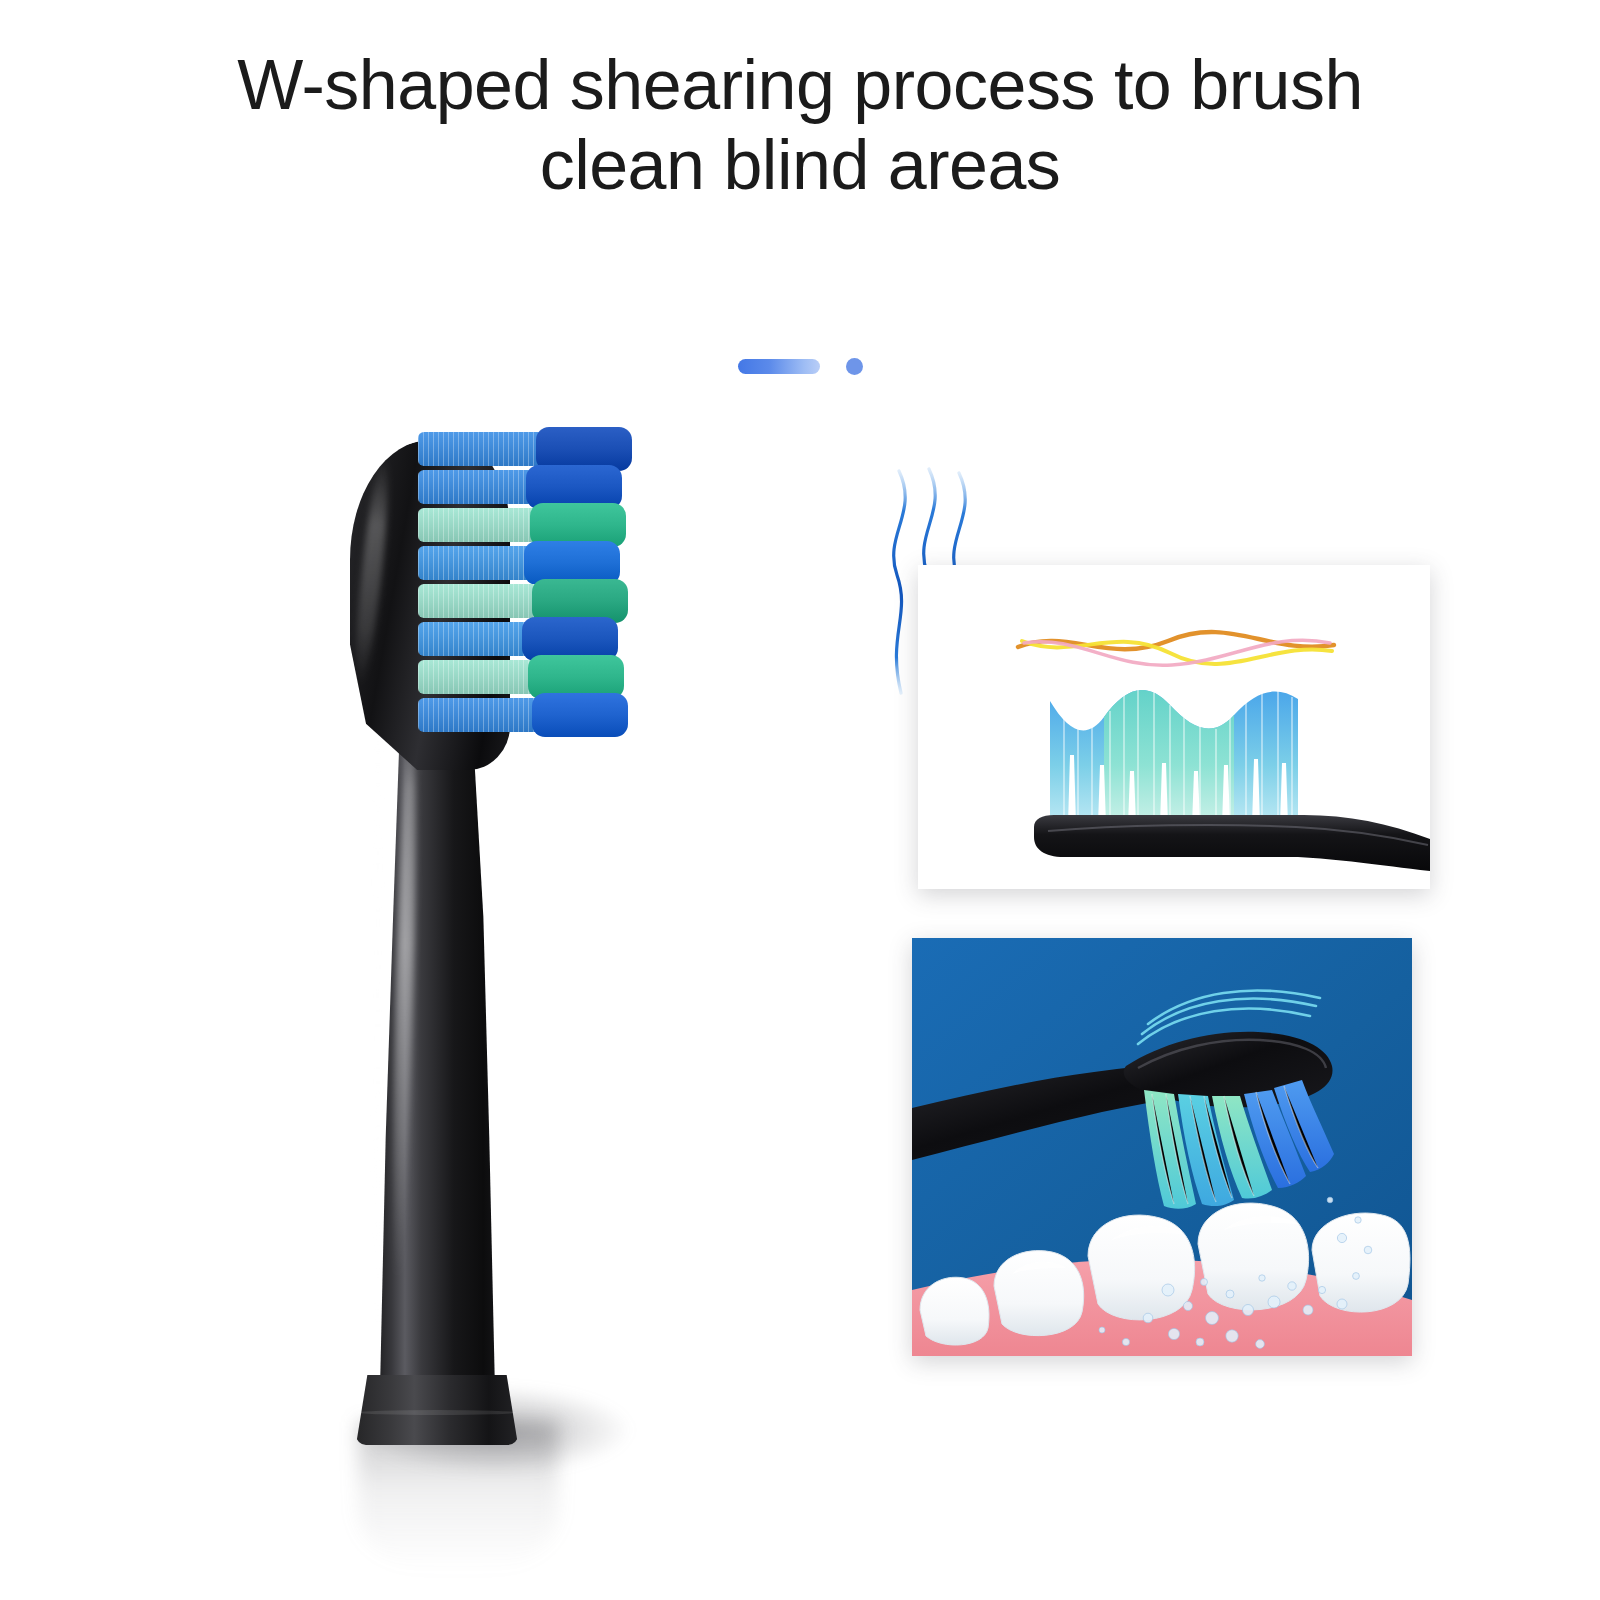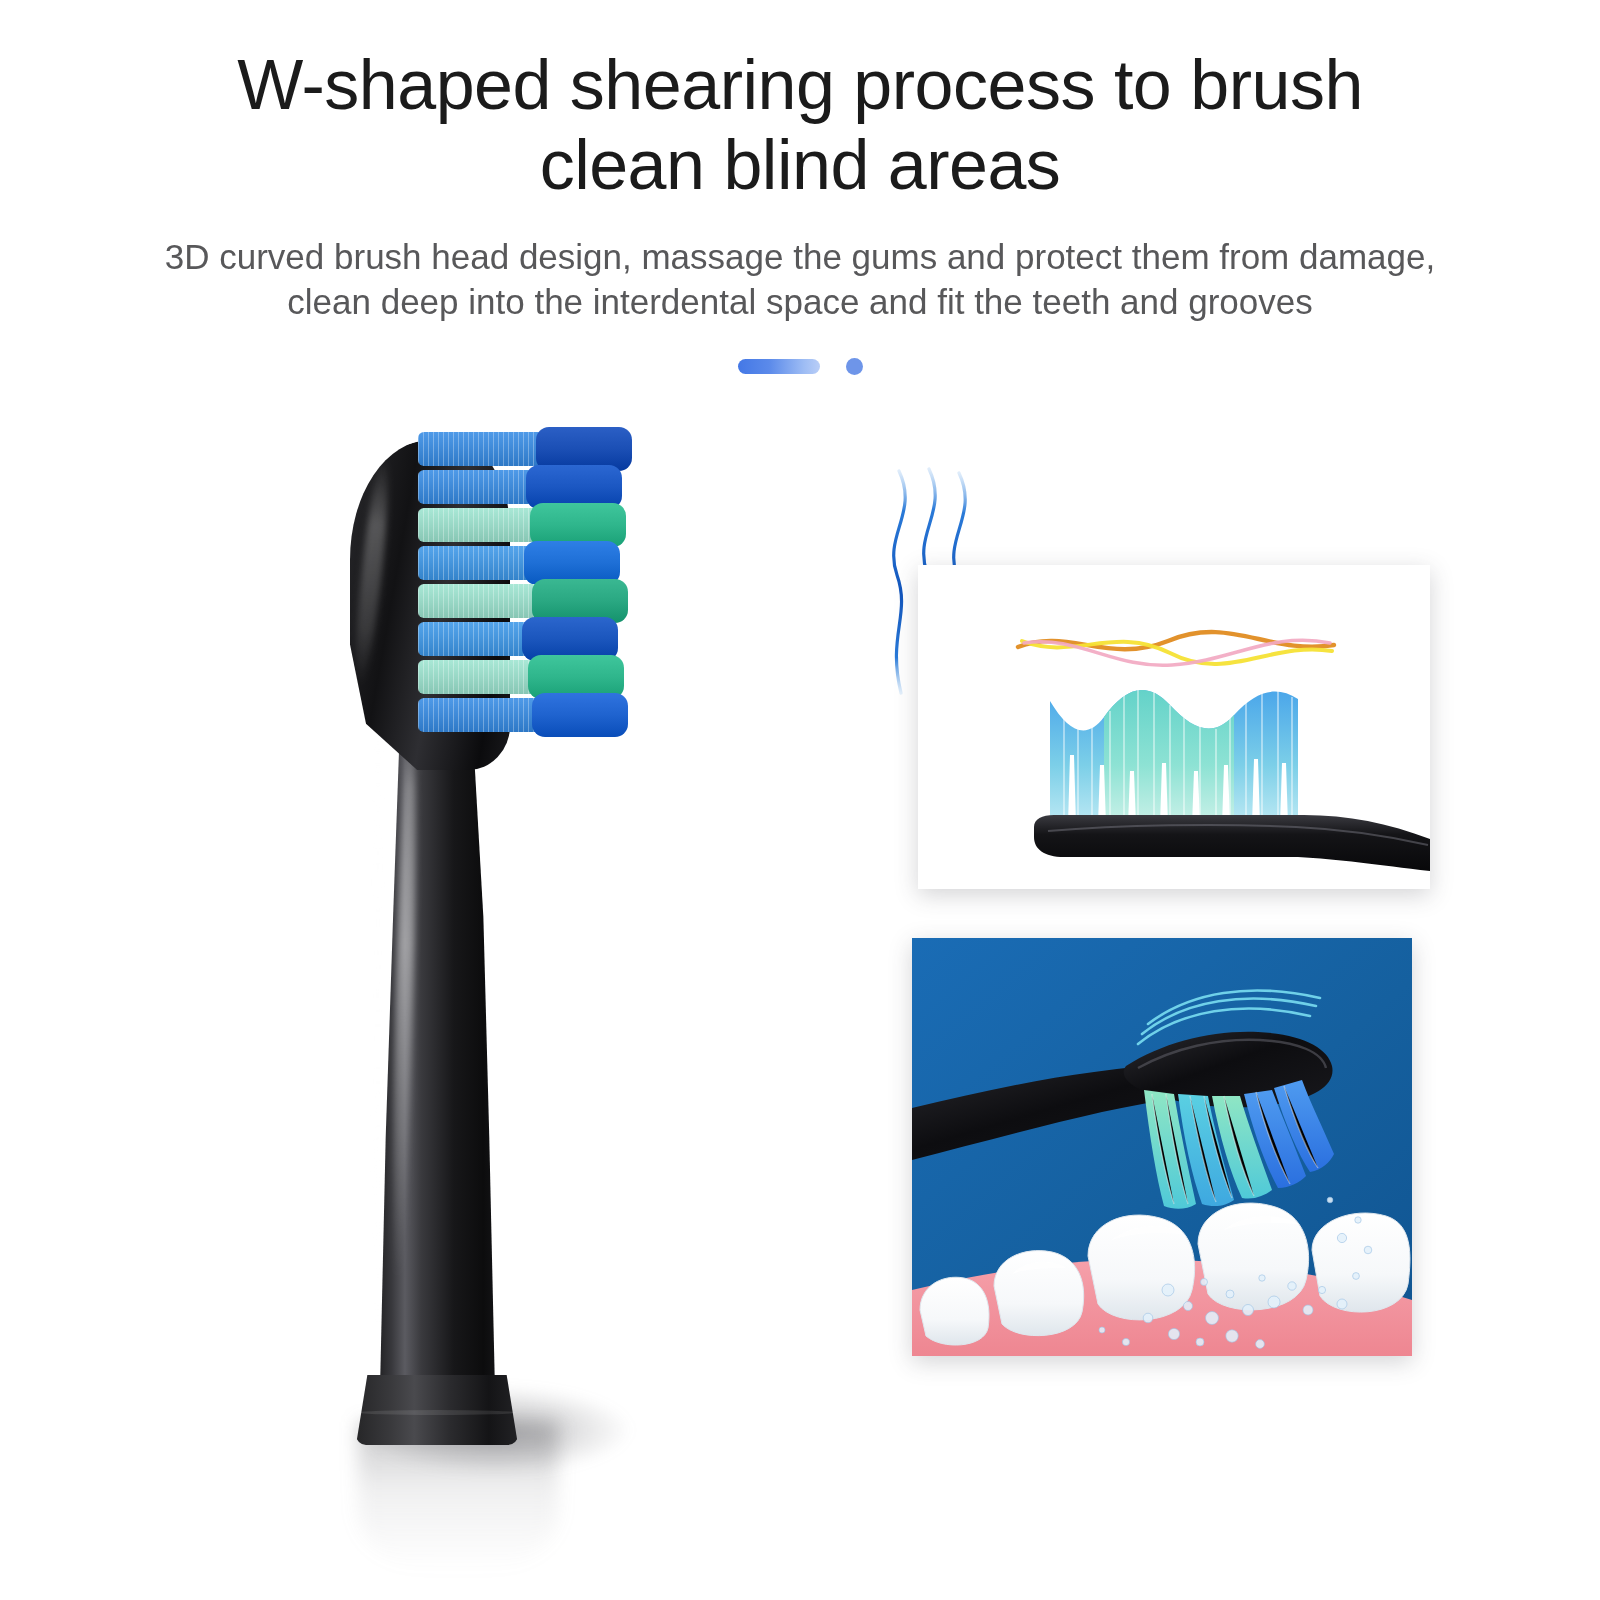--- a/index.html
+++ b/index.html
@@ -117,21 +117,20 @@
 
   .inset-svg { display:block; width:100%; height:100%; }
 </style>
 </head>
 <body>
 
 <div class="page">
 
   <div class="header">
     <h1 class="title">W-shaped shearing process to brush clean blind areas</h1>
-    <p class="subtitle">3D curved brush head design, massage the gums and protect them from damage, clean deep into the interdental space and fit the teeth and grooves</p>
   </div>
 
   <div class="pager">
     <span class="pager-pill"></span>
     <span class="pager-dot"></span>
   </div>
 
   <div class="stage">
 
     <div class="brush-wrap">

